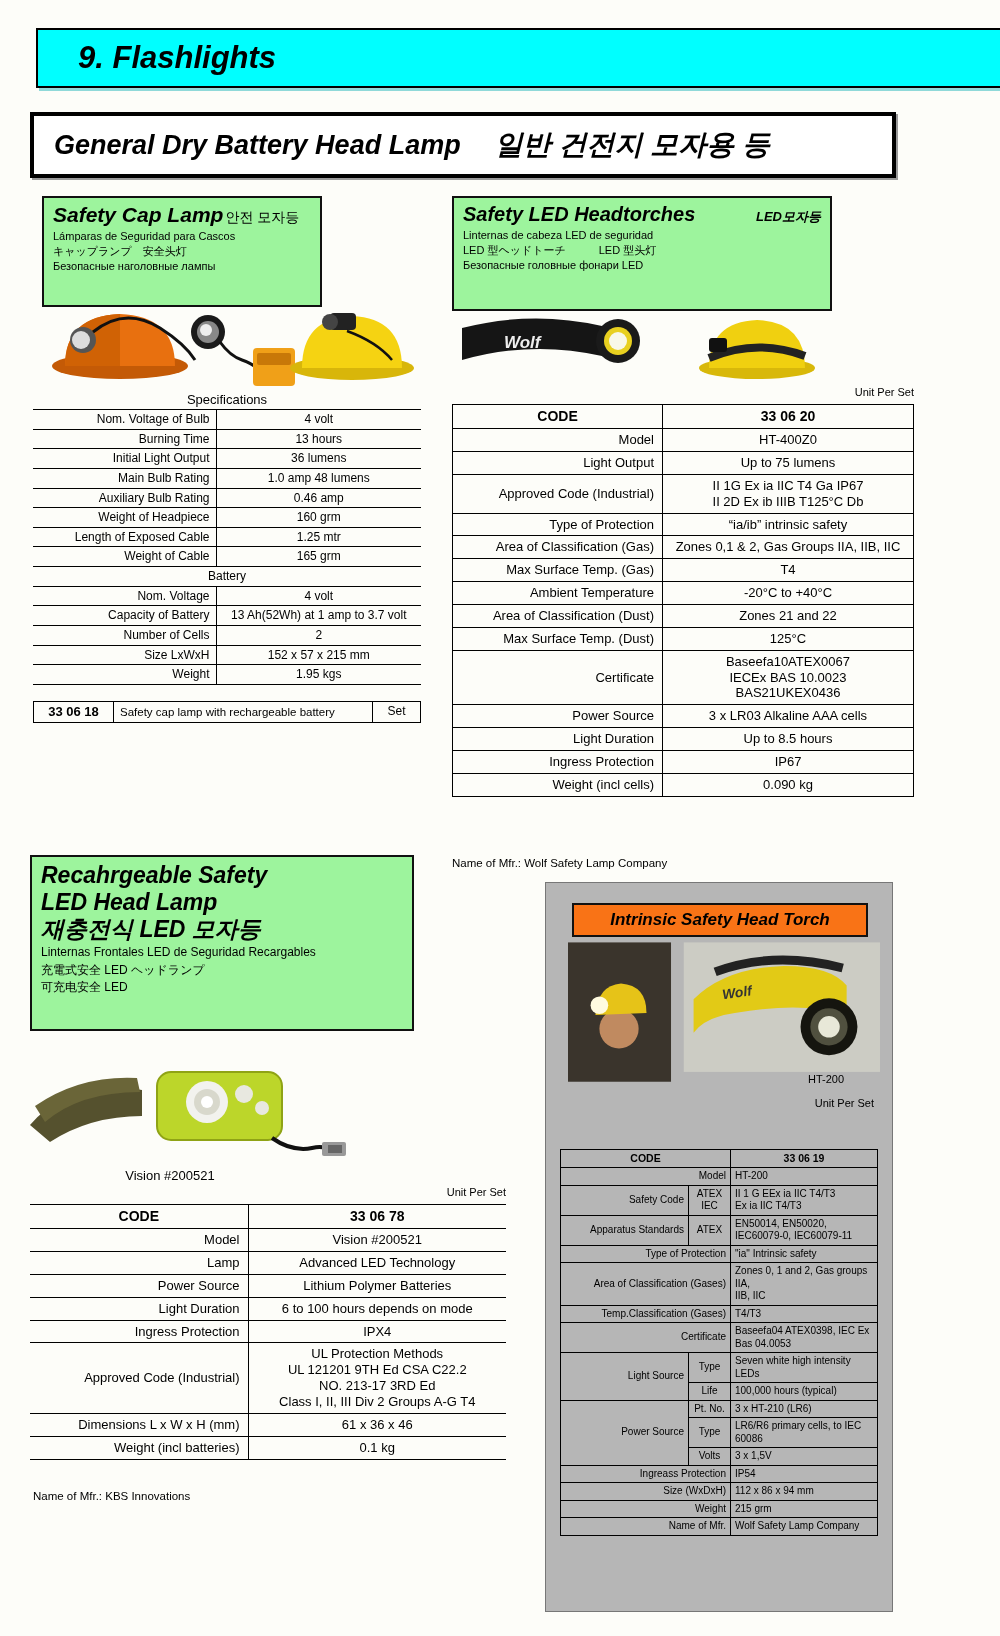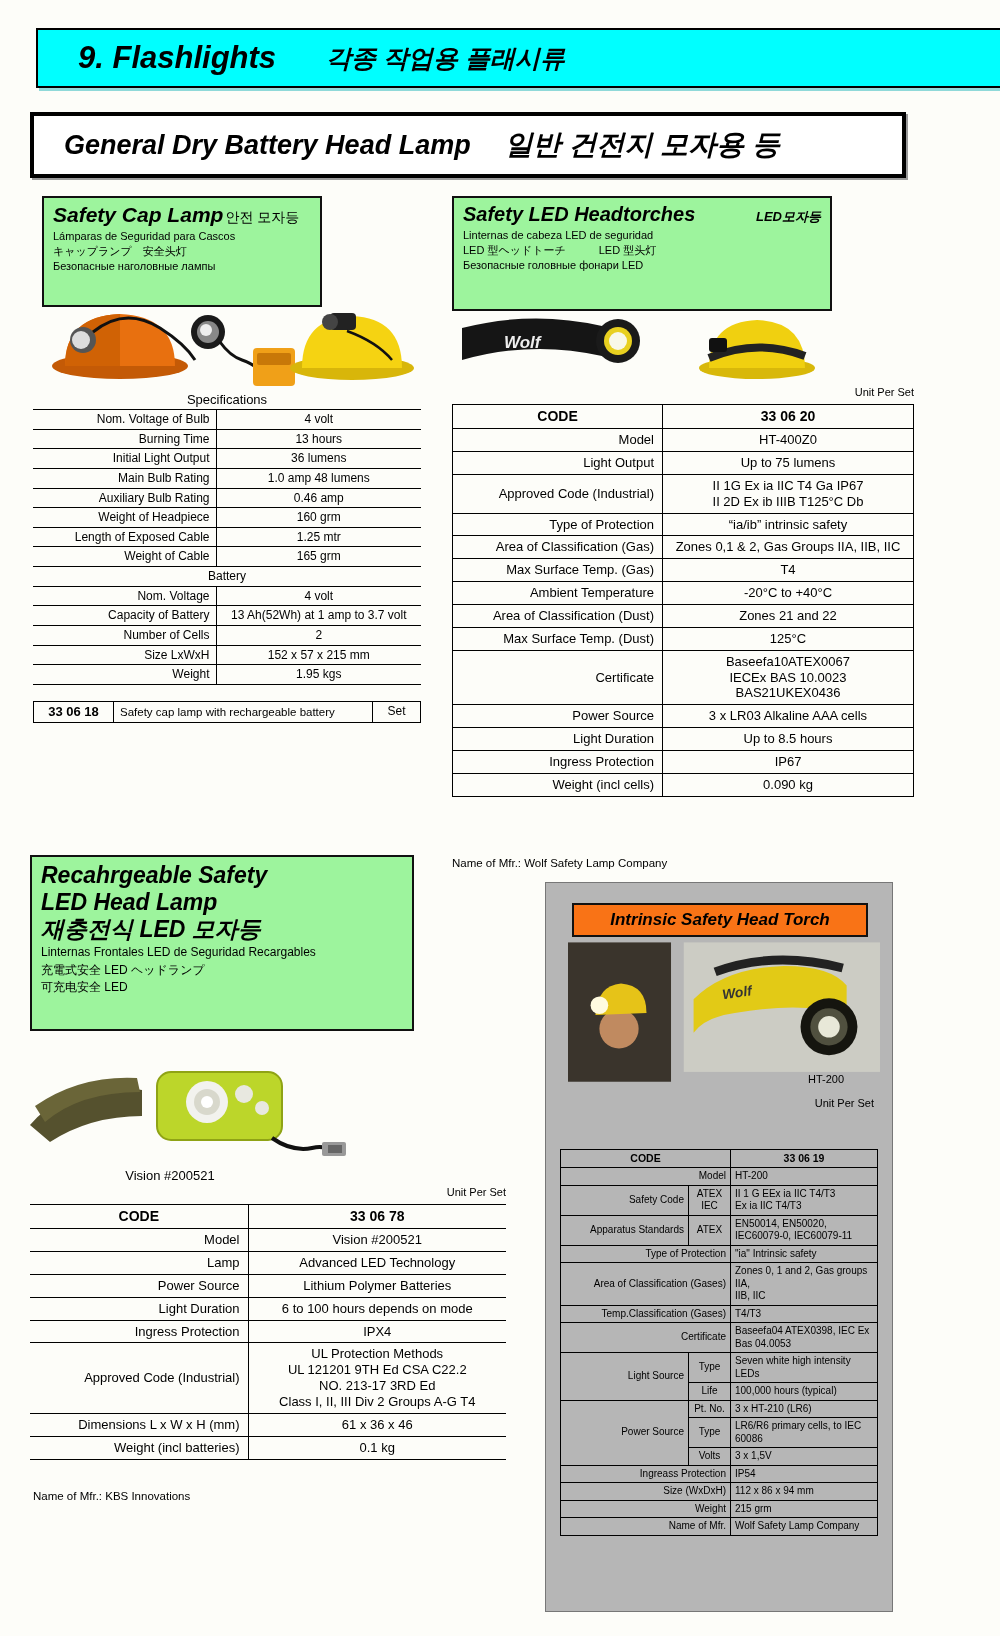--- a/index.html
+++ b/index.html
@@ -6,21 +6,21 @@
   body{background:#e9e9e9;font-family:"Liberation Sans",sans-serif;color:#000}
   .page{position:relative;width:1000px;height:1636px;margin:0 auto;background:#fdfdf9;overflow:hidden}
   .abs{position:absolute}
 
   
   .banner-top{background:#00ffff;border:2px solid #000;box-shadow:3px 3px 0 #8fd9d9;
     display:flex;align-items:center;gap:50px;padding-left:40px}
   .banner-top .bt-en{font-style:italic;font-weight:bold;font-size:31px}
   .banner-top .bt-kr{font-style:italic;font-weight:bold;font-size:25px}
   .banner-sub{background:#fff;border:4px solid #000;box-shadow:2px 2px 0 #999;
-    display:flex;align-items:center;gap:34px;padding-left:30px}
+    display:flex;align-items:center;gap:34px;padding-left:20px}
   .banner-sub .bs-en{font-style:italic;font-weight:bold;font-size:27px}
   .banner-sub .bs-kr{font-style:italic;font-weight:bold;font-size:28px}
 
   
   .greenbox{background:#9df49d;border:2px solid #111;padding:5px 9px}
   .cap-title{display:flex;align-items:baseline;gap:2px;margin-bottom:2px}
   .t1{font-style:italic;font-weight:bold;font-size:21px;white-space:nowrap}
   .t1b{font-style:italic;font-weight:bold;font-size:20px;white-space:nowrap}
   .t2{font-weight:normal;font-size:14px}
   .side-col{display:flex;align-items:flex-end;font-style:italic;font-weight:bold;font-size:13px;line-height:1.2}
@@ -57,21 +57,20 @@
   .int-title{background:#f97316;border:2px solid #111;text-align:center;
     font-style:italic;font-weight:bold;font-size:17px;padding:5px 0}
 </style>
 </head>
 <body>
 
 <div class="page">
 
   <div class="abs banner-top" style="left:36px;top:28px;width:924px;height:56px">
     <span class="bt-en">9. Flashlights</span>
-    <span class="bt-kr">각종 작업용 플래시류</span>
   </div>
 
   <div class="abs banner-sub" style="left:30px;top:112px;width:838px;height:58px">
     <span class="bs-en">General Dry Battery   Head Lamp</span>
     <span class="bs-kr">일반 건전지  모자용 등</span>
   </div>
 
   <div class="abs greenbox" style="left:42px;top:196px;width:258px;height:97px">
     <div class="cap-title">
       <span class="t1">Safety Cap Lamp</span>

